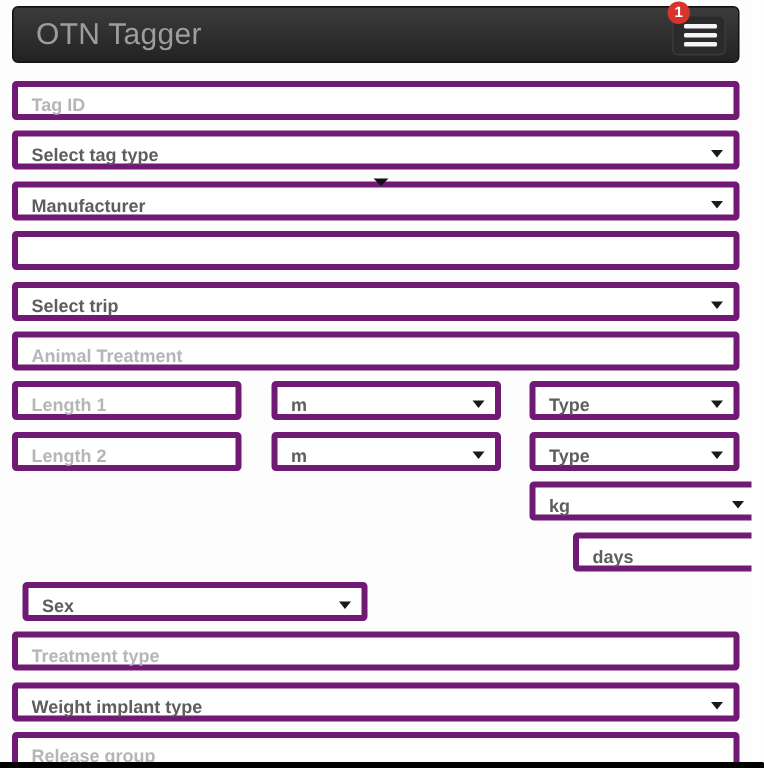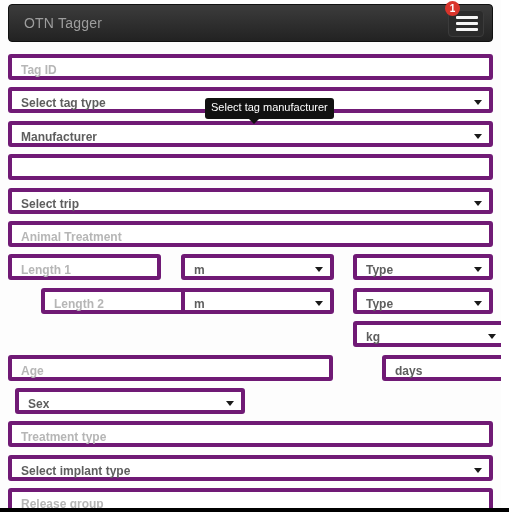--- a/index.html
+++ b/index.html
@@ -41,21 +41,21 @@
     background-image: linear-gradient(to bottom, #3c3c3c 0%, #222222 100%);
     border: 1px solid #111111;
     border-radius: 4px;
     box-sizing: border-box;
   }
   .navbar-brand {
     position: absolute;
     left: 15px;
     top: 9px;
     color: #9d9d9d;
-    font-size: 14px;
+    font-size: 20px;
     line-height: 19px;
     letter-spacing: 0.2px;
     white-space: nowrap;
   }
   .navbar-toggle {
     position: absolute;
     right: 8px;
     top: 5px;
     width: 36px;
     height: 27px;
@@ -213,69 +213,65 @@
         <div class="field select" style="left: 173px; width: 153px;">
           <span class="ph">m</span>
           <span class="caret"></span>
         </div>
         <div class="field select" style="left: 345px; width: 140px;">
           <span class="ph">Type</span>
           <span class="caret"></span>
         </div>
       </div>
       <div class="row" style="top: 287px;">
-        <div class="field" style="left: 0px; width: 153px; margin-left: 33px;">
+        <div class="field" style="left: 0px; width: 153px;">
           <span class="ph">Length 2</span>
         </div>
         <div class="field select" style="left: 173px; width: 153px;">
           <span class="ph">m</span>
           <span class="caret"></span>
         </div>
         <div class="field select" style="left: 345px; width: 140px;">
           <span class="ph">Type</span>
           <span class="caret"></span>
         </div>
       </div>
       <div class="row" style="top: 320px;">
         <div class="field select" style="left: 345px; width: 154px;">
           <span class="ph">kg</span>
           <span class="caret"></span>
         </div>
       </div>
       <div class="row" style="top: 354px;">
-        <div class="field" style="left: 0px; width: 325px;">
-          <span class="ph">Age</span>
-        </div>
         <div class="field select" style="left: 345px; width: 140px; margin-left: 29px;">
           <span class="ph">days</span>
           <span class="caret"></span>
         </div>
       </div>
       <div class="row" style="top: 387px;">
         <div class="field select" style="left: 7px; width: 230px; padding-left: 21px;">
           <span class="ph">Sex</span>
           <span class="caret"></span>
         </div>
       </div>
       <div class="row" style="top: 420px;">
         <div class="field" style="left: 0px; width: 485px;">
           <span class="ph">Treatment type</span>
         </div>
       </div>
       <div class="row" style="top: 454px;">
         <div class="field select" style="left: 0px; width: 485px;">
-          <span class="ph">Select implant type</span>
+          <span class="ph">Weight implant type</span>
           <span class="caret"></span>
         </div>
       </div>
       <div class="row" style="top: 487px;">
         <div class="field" style="left: 0px; width: 485px;">
           <span class="ph">Release group</span>
         </div>
       </div>
     </div>
 
-  <div class="tooltip">Select tag manufacturer</div>
   <div class="tooltip-arrow"></div>
 
 </div>
 
 <div class="bottom-bar"></div>
 
 </body></html>

